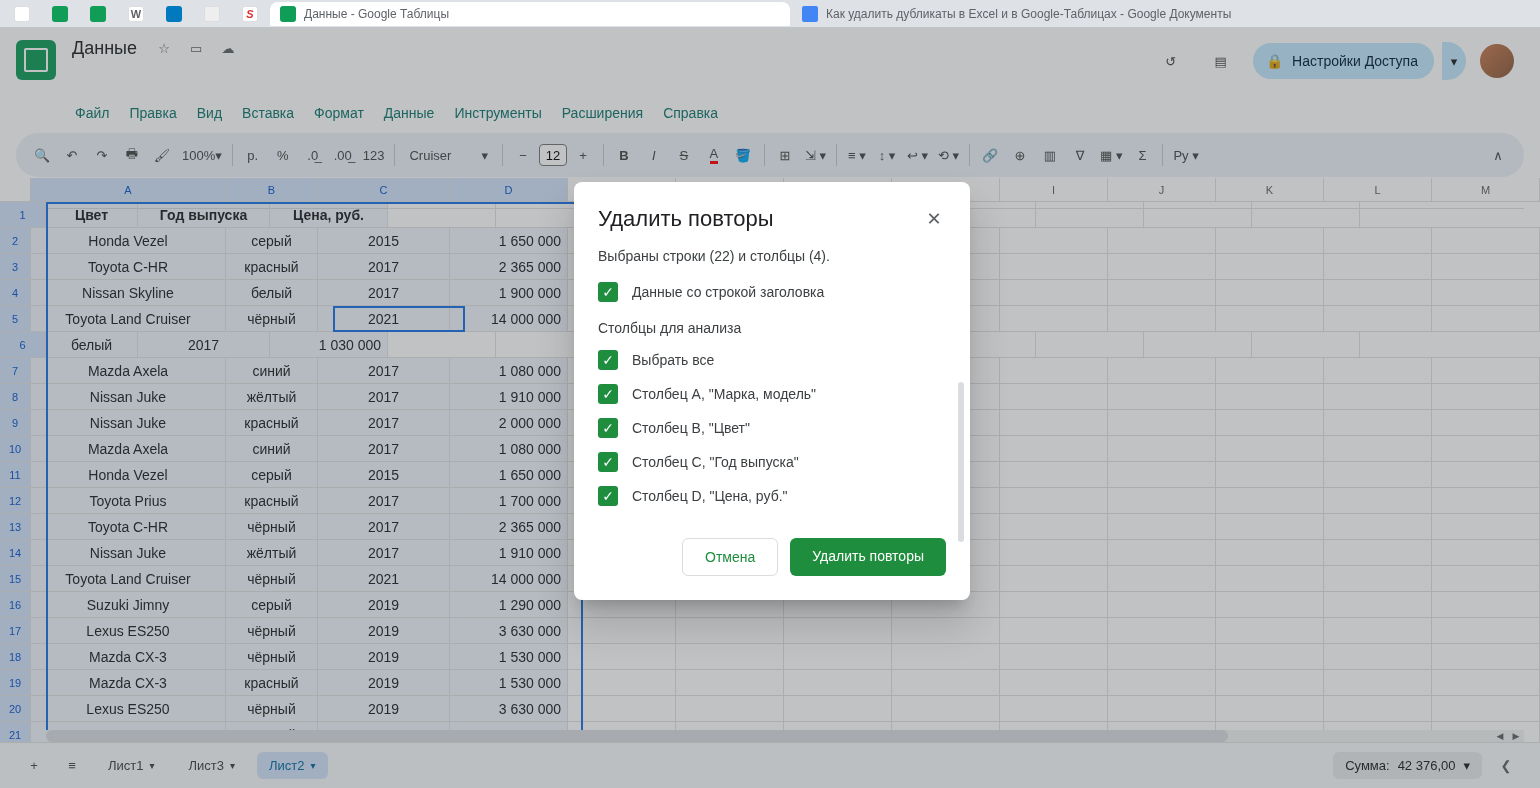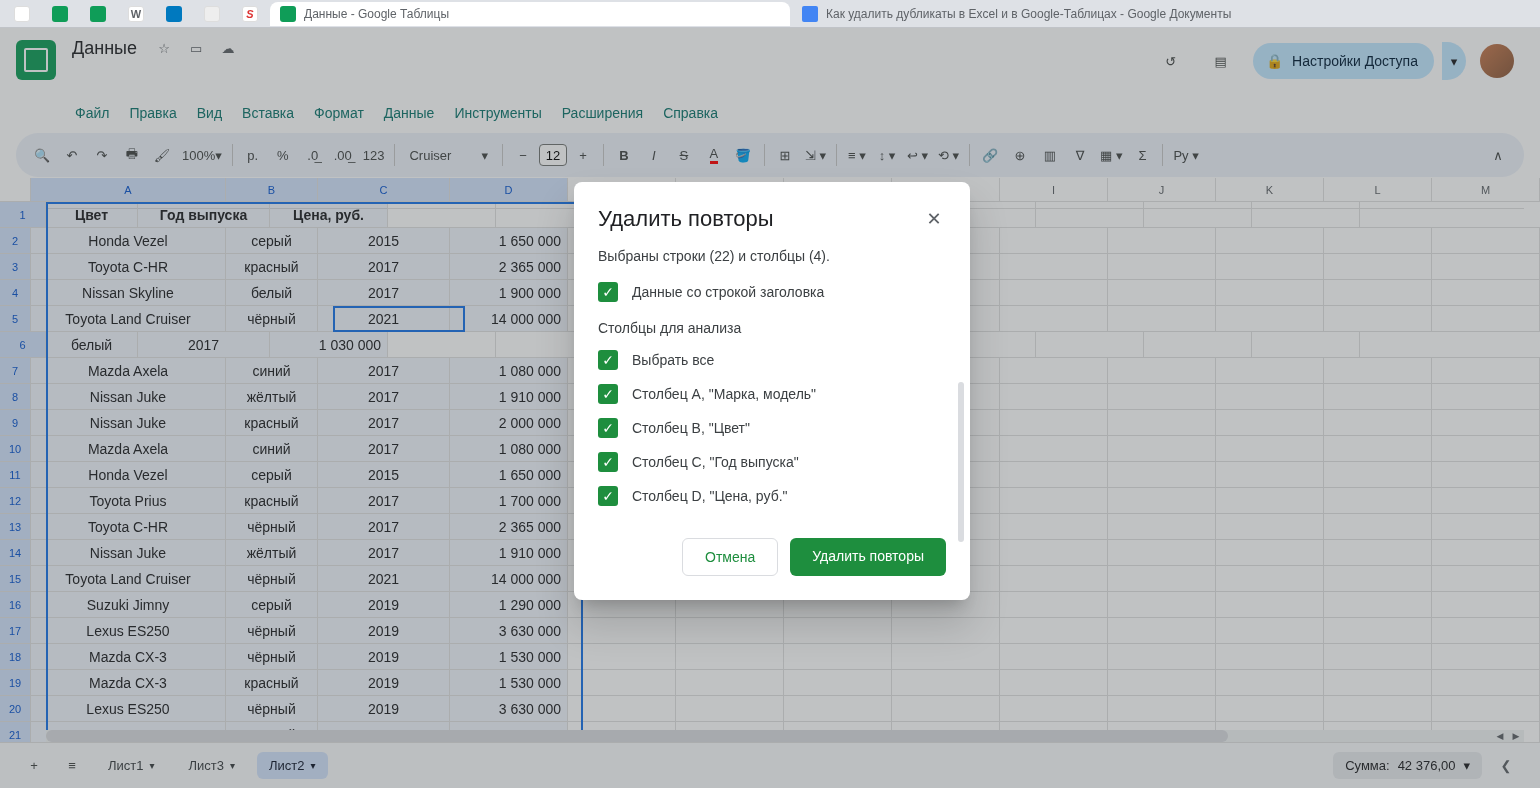--- a/index.html
+++ b/index.html
@@ -68,21 +68,21 @@
   .sel-border { position:absolute; border:2px solid #1a73e8; pointer-events:none;}
   .active-cell { position:absolute; border:2px solid #1a73e8; background:rgba(255,255,255,0); pointer-events:none;}
 
   
   .wA{width:195px;} .wB{width:92px;} .wC{width:132px;} .wD{width:118px;}
   .wRest{width:108px;}
 
   
   .bottom-bar { position:absolute; bottom:0; left:0; right:0; height:46px; background:#f9fbfd; border-top:1px solid #e0e0e0; display:flex; align-items:center; padding:0 20px; gap:10px;}
   .sheet-tab { padding:6px 12px; font-size:13px; color:#3c4043; border-radius:6px; display:flex; align-items:center; gap:6px;}
-  .sheet-tab.active { background:#d3e3fd; color:#0f172a; font-weight:500;}
+  .sheet-tab.active { background:#d3e3fd; color:#0369a1; font-weight:500;}
   .sheet-tab .dd { font-size:10px;}
   .status-sum { margin-left:auto; background:#e8eaed; padding:6px 12px; border-radius:6px; font-size:13px; display:flex; align-items:center; gap:8px;}
   .explore-btn { color:#5f6368; }
 
   
   .overlay { position:absolute; inset:28px 0 0 0; background:rgba(60,64,67,0.32);}
   .dialog { position:absolute; width:396px; background:#fff; border-radius:8px; box-shadow:0 11px 15px -7px rgba(0,0,0,.2),0 24px 38px 3px rgba(0,0,0,.14); padding:24px 0 24px; left:574px; top:170px;margin-top:12px;}
   .dialog-header { display:flex; align-items:center; padding:0 24px 16px;}
   .dialog-title { font-size:22px; color:#202124; flex:1;}
   .dialog-close { width:24px; height:24px; color:#5f6368; display:flex;align-items:center;justify-content:center; font-size:18px;}

